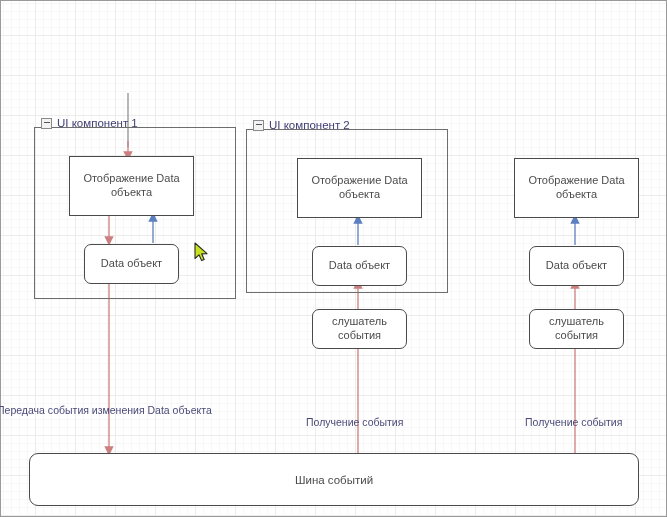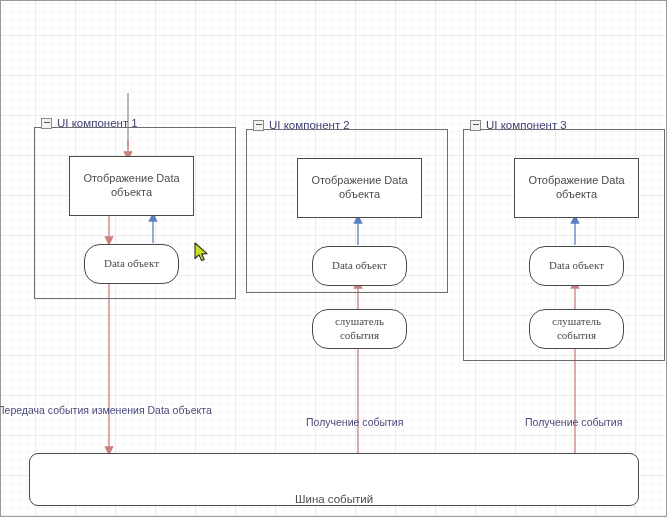--- a/index.html
+++ b/index.html
@@ -60,21 +60,21 @@
     box-sizing:border-box;
     border:1.4px solid #4a4a4a;
     background:#ffffff;
     display:flex;align-items:center;justify-content:center;
     text-align:center;
     font-size:11px;
     color:#4b4b4b;
     line-height:1.25;
     padding:2px 4px;
   }
-  .node.rounded{border-radius:16px;font-family:Liberation Serif, serif;}
+  .node.rounded{border-radius:7px;}
   .node.circle{
     border-radius:50%;
     border:1.2px solid #5a5a5a;
   }
   .bus{
     position:absolute;
     box-sizing:border-box;
     border:1.4px solid #4a4a4a;
     border-radius:9px;
     background:#ffffff;
@@ -150,47 +150,41 @@
   <div class="node" style="left:296px;top:157px;width:125px;height:60px;">
     <span>Отображение Data объекта</span>
   </div>
   <div class="node rounded" style="left:311px;top:245px;width:95px;height:40px;">
     <span>Data объект</span>
   </div>
   <div class="node rounded" style="left:311px;top:308px;width:95px;height:40px;">
     <span>слушатель события</span>
   </div>
 
-  <div class="group-box" style="left:462px;top:128px;width:202px;height:232px;">
-    <div class="group-header">
-      <span class="collapse-icon"></span>
-      <span class="group-label">UI компонент 3</span>
-    </div>
-  </div>
   <div class="node" style="left:513px;top:157px;width:125px;height:60px;">
     <span>Отображение Data объекта</span>
   </div>
   <div class="node rounded" style="left:528px;top:245px;width:95px;height:40px;">
     <span>Data объект</span>
   </div>
   <div class="node rounded" style="left:528px;top:308px;width:95px;height:40px;">
     <span>слушатель события</span>
   </div>
 
   <div class="edge-label" style="left:-4px;top:403px;">
     <span>Передача события изменения Data объекта</span>
   </div>
   <div class="edge-label" style="left:305px;top:415px;">
     <span>Получение события</span>
   </div>
   <div class="edge-label" style="left:524px;top:415px;">
     <span>Получение события</span>
   </div>
 
-  <div class="bus" style="left:28px;top:452px;width:610px;height:53px;align-items:flex-end;">
+  <div class="bus" style="left:28px;top:452px;width:610px;height:53px;">
     <span>Шина событий</span>
   </div>
 
   <svg class="cursor" style="left:193px;top:241px;" viewBox="0 0 16 22">
     <path d="M1,1 L1,16.5 L5,12.8 L7.6,18.6 L10.2,17.4 L7.7,11.9 L13,11.6 Z" fill="#c8e020" stroke="#2b2b2b" stroke-width="1.1" stroke-linejoin="round"></path>
   </svg>
 
 </div>
 
 </body></html>

